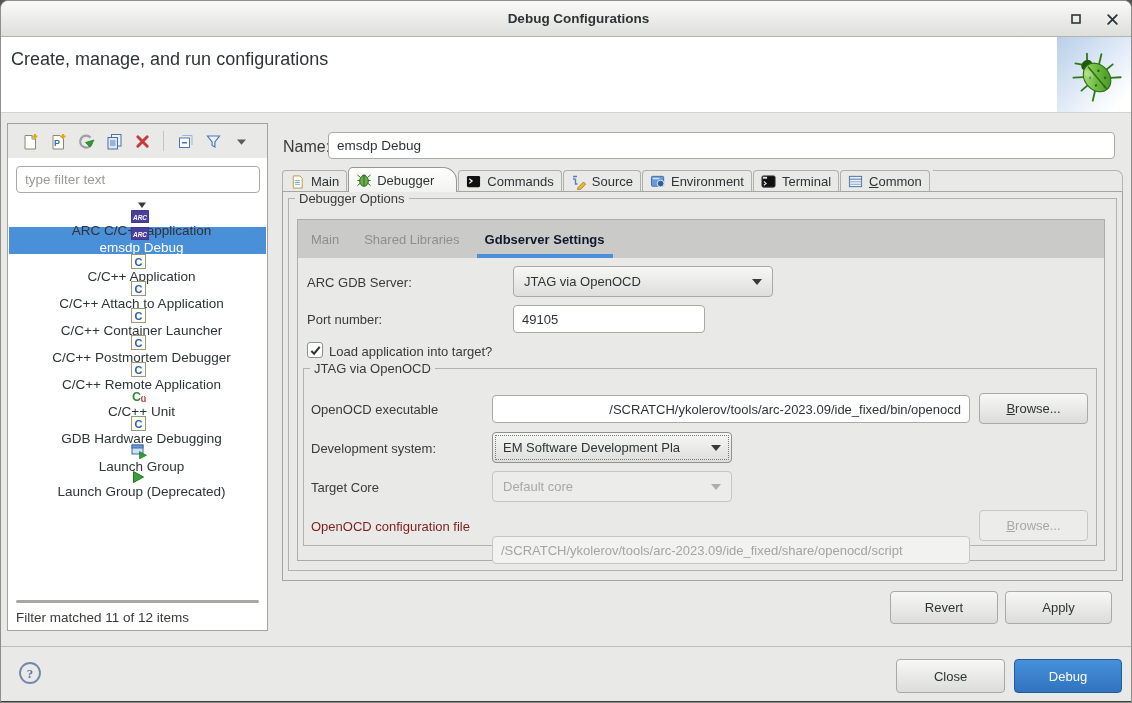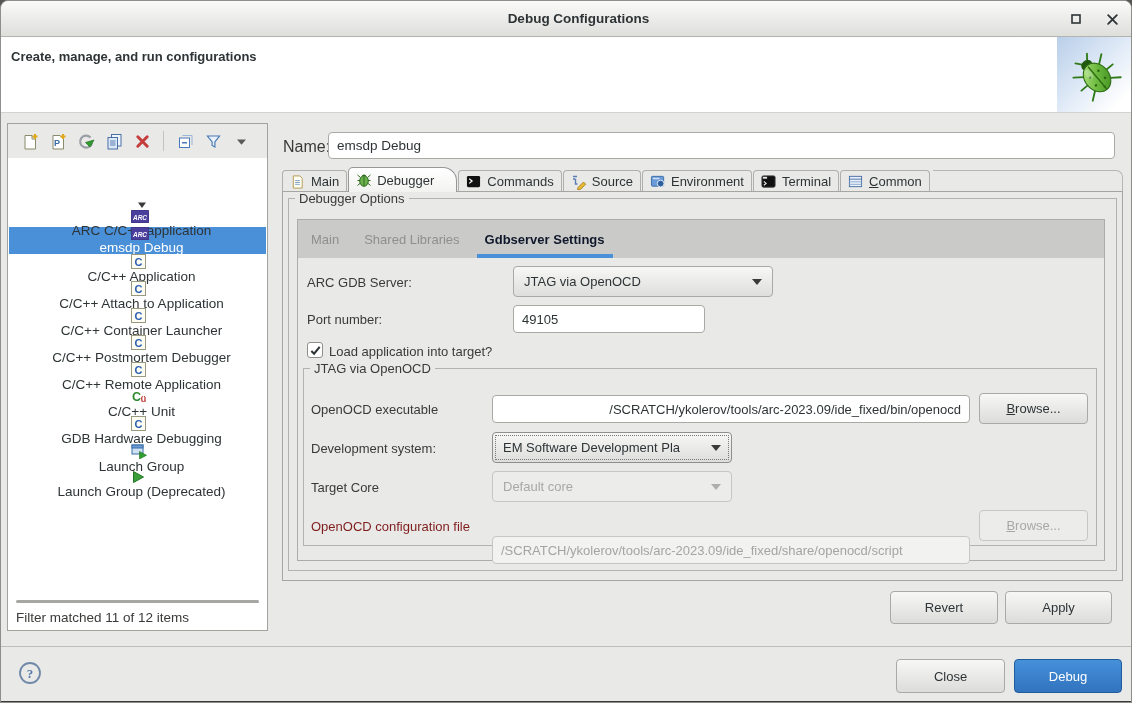--- a/index.html
+++ b/index.html
@@ -12,21 +12,21 @@
   
   .titlebar { left:0; top:0; width:1132px; height:36px;
     background:linear-gradient(#fafaf9,#dededb); border-bottom:1px solid #b3b3af;
     border-radius:7px 7px 0 0; display:flex; align-items:center; justify-content:center;padding-left:23px; }
   .titlebar-title { font-weight:bold; font-size:13.5px; color:#2e3436; }
   .win-controls { position:absolute; right:10px; top:0; height:36px; display:flex; align-items:center; gap:14px; }
   .win-btn { width:22px; height:22px; display:flex; align-items:center; justify-content:center; cursor:default; }
 
   
   .header { left:0; top:36px; width:1132px; height:76px; background:#ffffff; border-bottom:1px solid #d2d2cf; }
-  .header-title { position:absolute; left:10px; top:12px; font-weight:bold; font-size:13px; }
+  .header-title { position:absolute; left:10px; top:12px; font-weight:normal; font-size:18px; }
   .header-art { position:absolute; right:0; top:0; width:76px; height:75px;
     background:linear-gradient(135deg,#b9cfe9 0%,#dde8f6 45%,#ffffff 85%); display:flex; align-items:center; justify-content:center; }
 
   
   .left-panel { left:6px; top:122px; width:261px; height:508px; background:#ffffff; border:1px solid #a2a29e; }
   .lp-toolbar { position:absolute; left:0; top:0; right:0; height:34px; background:#e9e9e7;
     display:flex; align-items:center; padding-left:10px; gap:4px; }
   .tb-btn { width:24px; height:24px; display:flex; align-items:center; justify-content:center; border-radius:3px; }
   .tb-sep { width:1px; height:20px; background:#c3c3c0; margin:0 5px; }
   .filter-input { position:absolute; left:8px; top:42px; width:244px; height:27px; background:#fff;
@@ -198,20 +198,21 @@
           </span>
         </div>
         <div class="tb-btn">
           <span class="" style="display: inline-flex; align-items: center;">
             <svg width="9" height="9" viewBox="0 0 8 8">
               <path d="M0 2.2h8L4 6.8z" fill="#5a5a57"></path>
             </svg>
           </span>
         </div>
       </div>
+    <input class="filter-input" placeholder="type filter text" style="">
     <div class="tree" id="tree">
         <div class="tree-row">
           <span class="tree-expander">
             <svg width="10" height="10" viewBox="0 0 10 10">
               <path d="M1 2.5h8L5 8z" fill="#3a3a38"></path>
             </svg>
           </span>
           <span class="tree-icon" style="display: inline-flex; align-items: center;">
             <svg width="18" height="13" viewBox="0 0 18 13">
               <rect width="18" height="13" rx="1.5" fill="#4b3f9e" stroke="#35307a"></rect>

